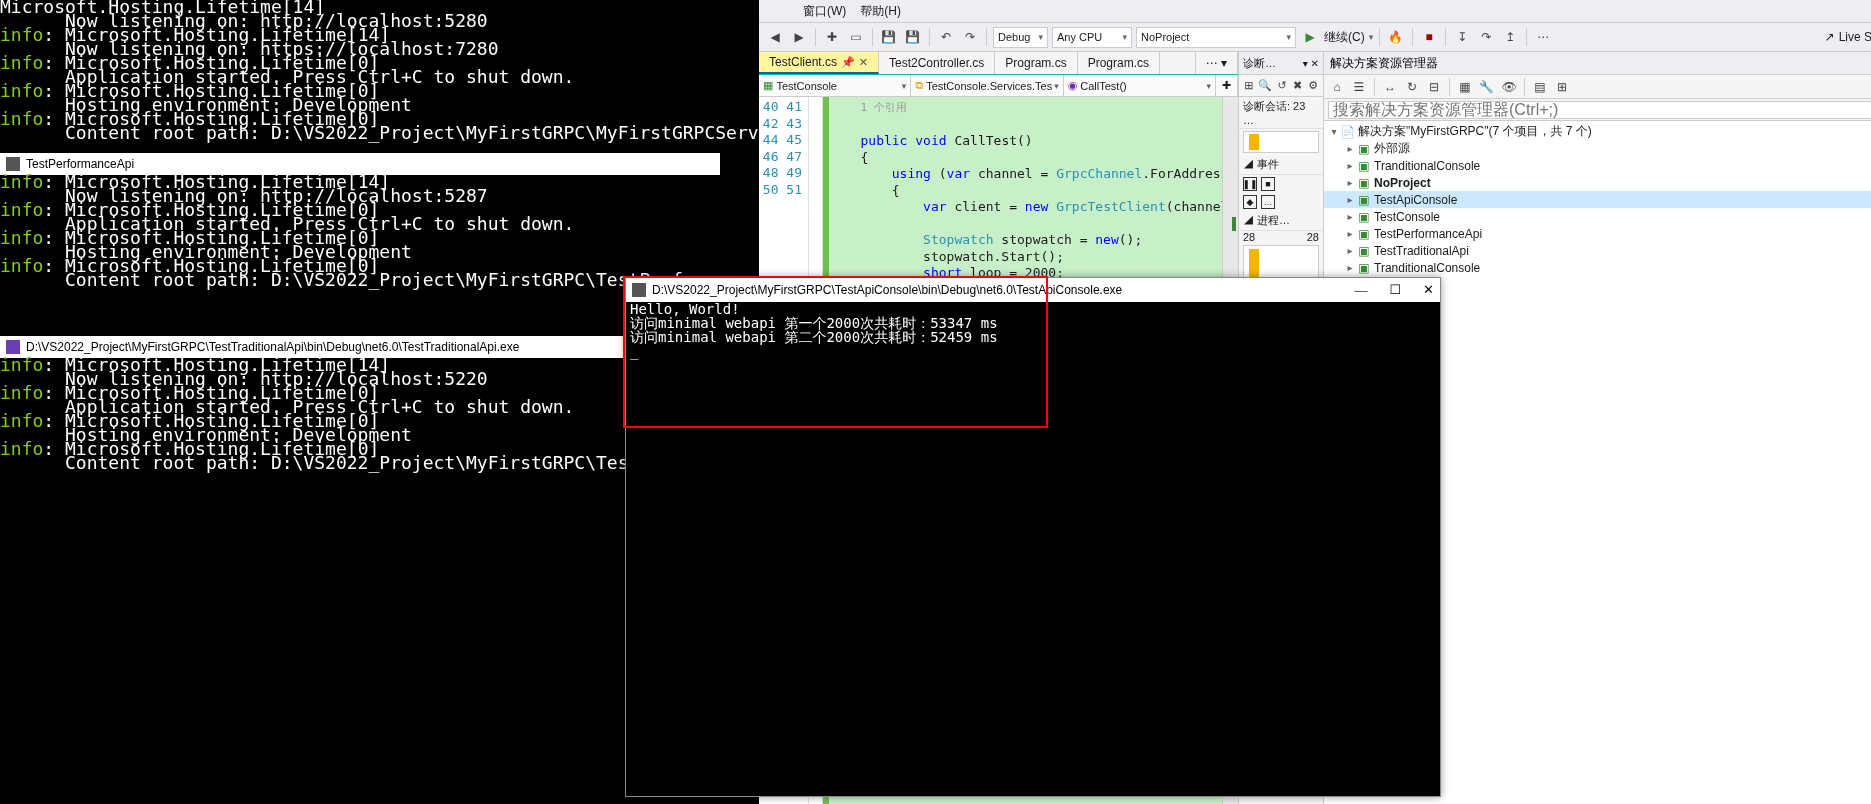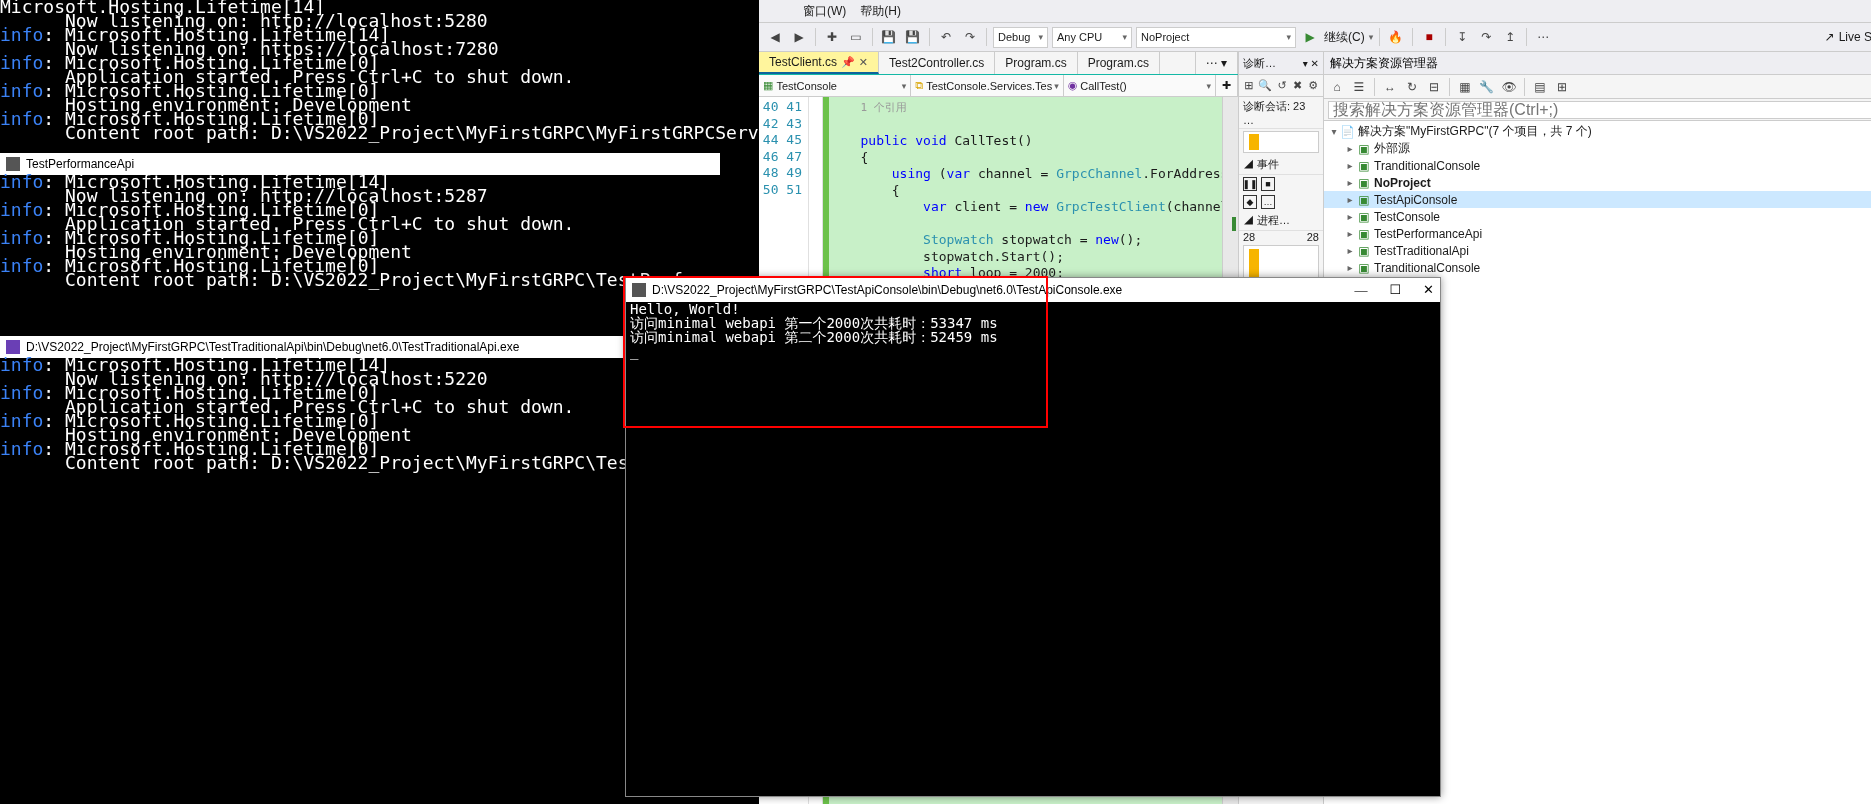--- a/index.html
+++ b/index.html
@@ -2,21 +2,21 @@
 <html><head>
 <meta charset="utf-8">
 <style>
   * { box-sizing: border-box; margin: 0; padding: 0; }
   html, body { width: 1871px; height: 804px; font-family: Consolas, "Courier New", monospace; font-size: 13px; background:#ccc; overflow:hidden; }
   .desktop { position:relative; width:1871px; height:804px; background:#000; }
 
   
   .term { position:absolute; left:0; width:720px; }
   .term pre { font-family: "NSimSun", Consolas, monospace; font-size:18px; line-height:14px; color:#fff; white-space:pre; }
-  .term pre .info { color:#3b82f6; }
+  .term pre .info { color:#84cc16; }
   .term-titlebar { height:22px; background:#fff; color:#000; display:flex; align-items:center; padding:0 6px; font-family:"Segoe UI",Tahoma,sans-serif; font-size:12px; }
   .term-titlebar .ic { width:14px; height:14px; margin-right:6px; background:#555; display:inline-block; }
 
   
   .vs { position:absolute; top:0; left:720px; width:1151px; height:804px; background:#eeeef2; color:#1b1b1b; font-family:"Segoe UI","Microsoft YaHei",sans-serif; font-size:12px;margin-left:39px; }
   .vs-menubar { height:22px; background:#eeeef2; display:flex; align-items:center; padding-left:40px; gap:6px; }
   .vs-menubar span { padding:2px 4px; cursor:default; }
   .vs-toolbar { height:30px; background:#eeeef2; border-top:1px solid #ccc; border-bottom:1px solid #ccc; display:flex; align-items:center; padding:0 6px; gap:4px; }
   .tb-btn { width:20px; height:20px; display:flex; align-items:center; justify-content:center; color:#444; }
   .tb-sep { width:1px; height:18px; background:#ccc; margin:0 2px; }

